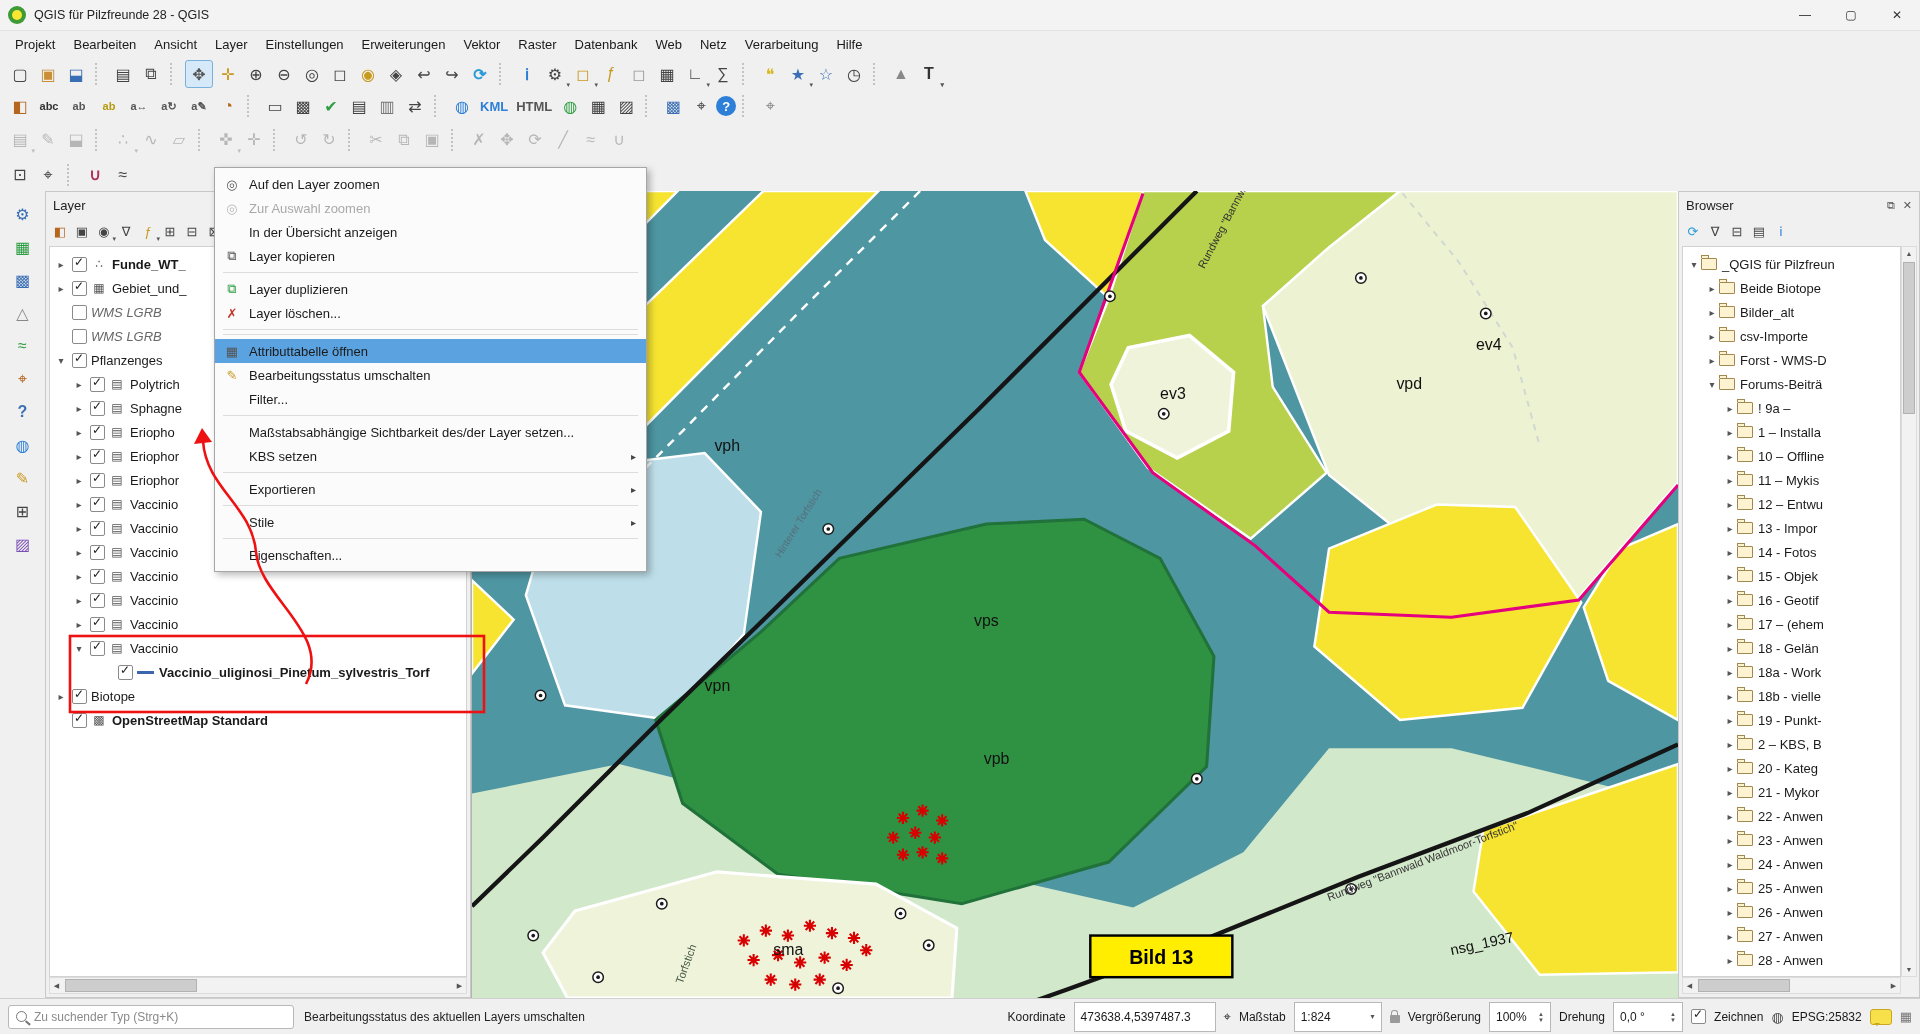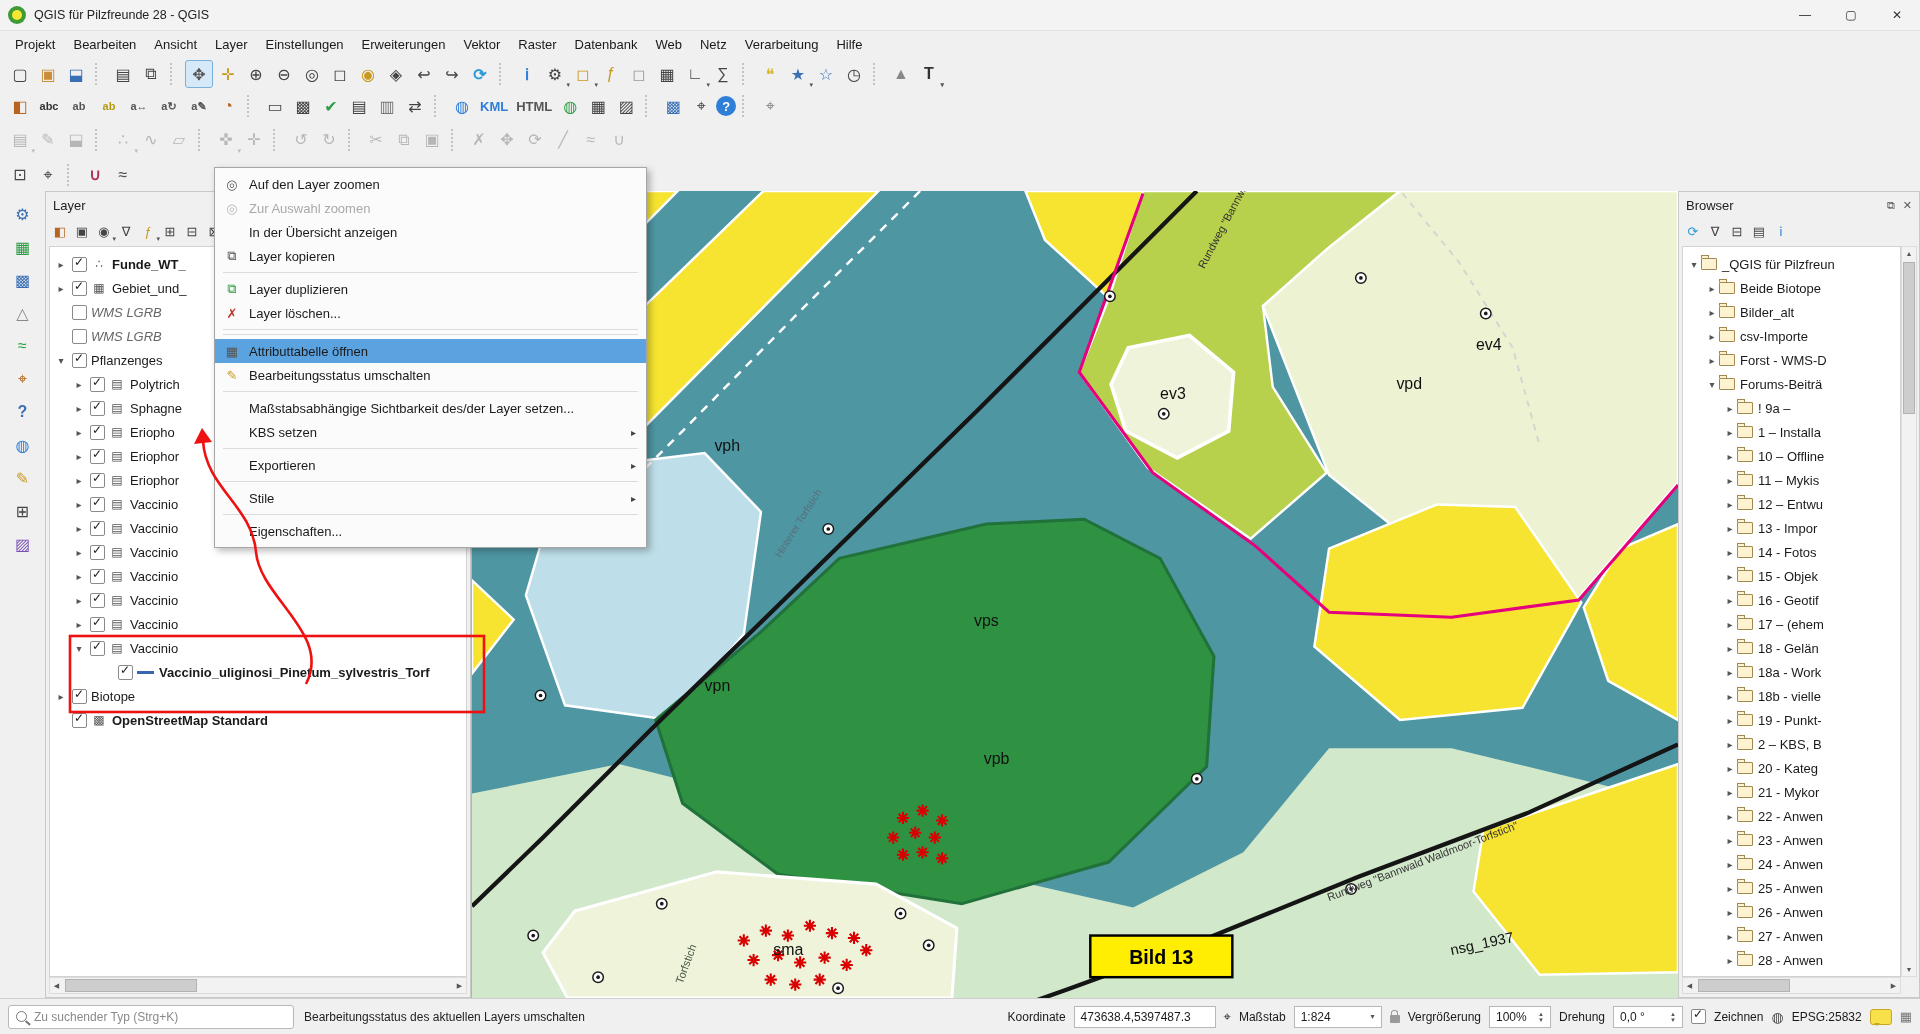--- a/index.html
+++ b/index.html
@@ -90,21 +90,21 @@
   .mi.sep{height:1px;background:#dcdcdc;margin:4px 8px;padding:0}
 
   
   #statusbar{position:absolute;left:0;bottom:0;width:100%;height:36px;background:#f0f0f0;border-top:1px solid #cfcfcf;
              display:flex;align-items:center;padding:0 8px;gap:10px;font-size:12px;box-sizing:border-box}
   .search{width:270px;height:22px;background:#fff;border:1px solid #b8b8b8;border-radius:3px;display:flex;align-items:center;padding:0 7px;gap:7px;color:#8a8a8a;flex:none}
   .mag{width:9px;height:9px;border:1.5px solid #777;border-radius:50%;position:relative;flex:none}
   .mag::after{content:"";position:absolute;width:6px;height:1.5px;background:#777;right:-5px;bottom:-2px;transform:rotate(40deg)}
   .sb-hint{color:#222}
   .sb-right{margin-left:auto;display:flex;align-items:center;gap:8px}
-  .sb-field{height:22px;background:#fff;border:1px solid #b8b8b8;display:flex;align-items:center;padding:0 6px;box-sizing:border-box}
+  .sb-field{height:30px;background:#fff;border:1px solid #b8b8b8;display:flex;align-items:center;padding:0 6px;box-sizing:border-box}
   .sb-combo .car{margin-left:8px;font-size:8px;color:#555}
   .spin{display:flex;flex-direction:column;margin-left:5px;font-size:6px;line-height:6px;color:#555}
   .lockico{width:10px;height:8px;background:#9a9a9a;border-radius:1px;position:relative;margin-top:5px;flex:none}
   .lockico::before{content:"";position:absolute;top:-5px;left:1px;width:5px;height:5px;border:1.5px solid #9a9a9a;border-bottom:none;border-radius:3px 3px 0 0}
   .bubble{width:20px;height:14px;background:#f7e04a;border:1px solid #c8a820;border-radius:3px;position:relative;flex:none}
   .bubble::after{content:"";position:absolute;left:3px;bottom:-5px;border:3px solid transparent;border-top-color:#c8a820}
   .globe{font-size:14px;color:#444}
 
   
   #annotation{position:absolute;inset:0;z-index:60;pointer-events:none}
@@ -1183,20 +1183,25 @@
       <span class="mlbl">Attributtabelle öffnen</span>
       <span class="sub"></span>
     </div>
 
     <div class="mi">
       <span class="mic" style="color: rgb(200, 154, 32);">✎</span>
       <span class="mlbl">Bearbeitungsstatus umschalten</span>
       <span class="sub"></span>
     </div>
 
+    <div class="mi">
+      <span class="mic"></span>
+      <span class="mlbl">Filter...</span>
+      <span class="sub"></span>
+    </div>
 
 
     <div class="mi sep">
       
       
       
     </div>
 
     <div class="mi">
       <span class="mic"></span>

